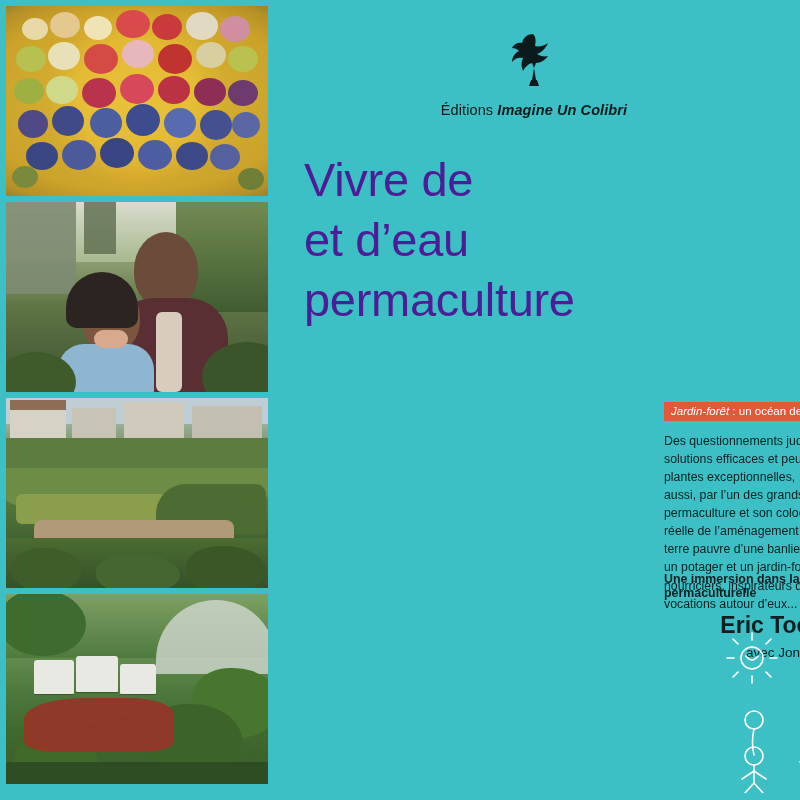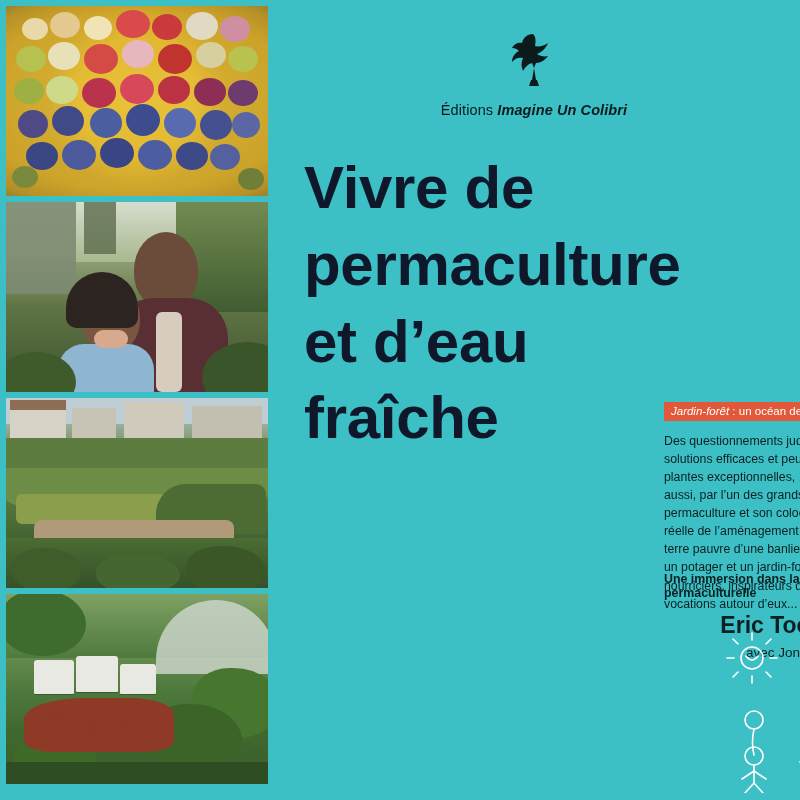--- a/index.html
+++ b/index.html
@@ -123,24 +123,24 @@
   }
   .publisher-line .pre {
     font-weight: normal;
   }
 
   .book-title {
     position: absolute;
     top: 150px;
     left: 36px;
     right: 28px;
-    color: #0f172a;
-    font-size: 60px;
+    color: #4c1d95;
+    font-size: 47px;
     line-height: 1.28;
-    font-weight: bold;
+    font-weight: normal;
     letter-spacing: -0.3px;
   }
 
   .subtitle-band {
     position: absolute;
     top: 402px;
     left: 396px;
     background: #e1593a;
     color: #ffffff;
     font-size: 11.5px;
@@ -313,23 +313,22 @@
           <path d="M28 52 L34 52 L36 58 L26 58 Z"></path>
         </g>
       </svg>
       <div class="publisher-line">
         <span class="pre">Éditions </span><span class="ital">Imagine Un Colibri</span>
       </div>
     </div>
 
     <div class="book-title">
       <div>Vivre de</div>
+      <div>et d’eau</div>
       <div>permaculture</div>
-      <div>et d’eau</div>
-      <div>fraîche</div>
     </div>
 
     <div class="subtitle-band">
       <span class="ital">Jardin-forêt</span><span> : un océan de plantes vivaces comestibles</span>
     </div>
 
     <div class="blurb">Des questionnements judicieux, des solutions efficaces et peu coûteuses, des plantes exceptionnelles, ... des erreurs aussi, par l’un des grands enseignants de la permaculture et son colocataire : l’histoire réelle de l’aménagement de leurs 400 m² de terre pauvre d’une banlieue défavorisée, en un potager et un jardin-forêt luxuriants et nourriciers, inspirateurs de nombreuses vocations autour d’eux...</div>
 
     <div class="immersion">Une immersion dans la démarche permaculturelle</div>
 

